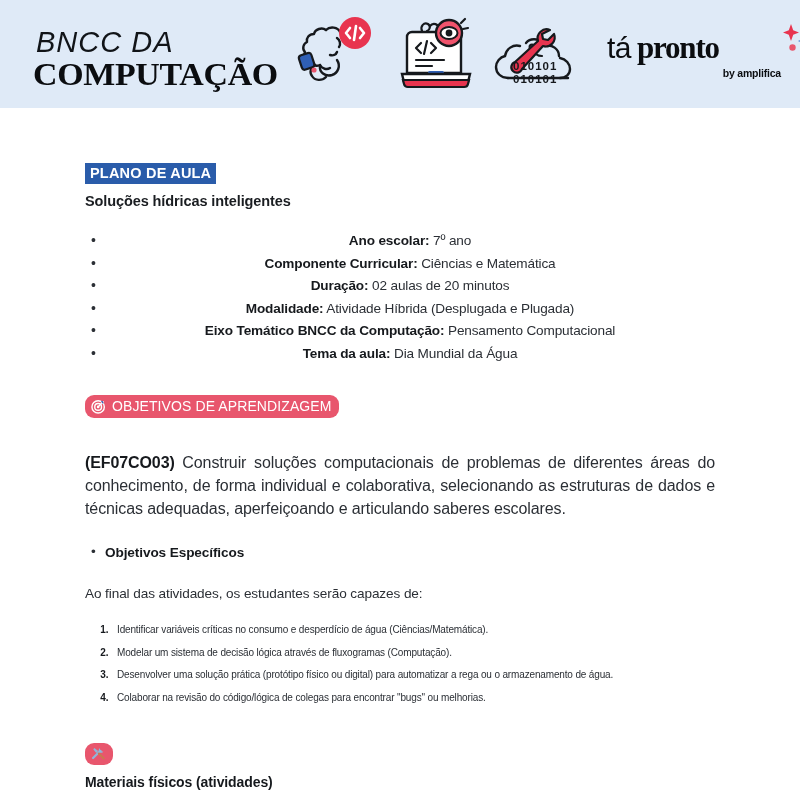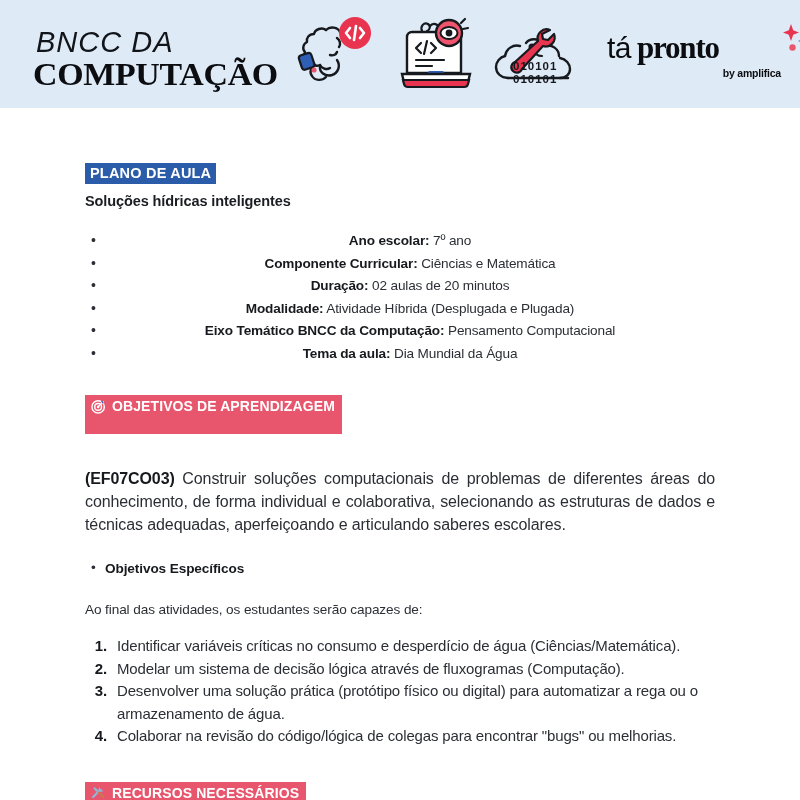--- a/index.html
+++ b/index.html
@@ -154,24 +154,25 @@
   }
   ul.meta b { font-weight: 700; color: #16191d; }
 
   .section-chip {
     display: inline-flex;
     align-items: center;
     gap: 6px;
     background: #e8566d;
     color: #ffffff;
     font-size: 14px;
-    font-weight: 700;
+    font-weight: 400;
     letter-spacing: 0.1px;
-    padding: 3px 7px 20px 6px;
+    padding: 3px 7px 4px 6px;
     margin-top: 30px;
+    border-radius: 9px;
   }
   .section-chip .chip-icon {
     display: inline-flex;
     align-items: center;
     line-height: 0;
   }
 
   .para {
     font-size: 16px;
     color: #2b2f35;
@@ -209,21 +210,21 @@
     color: #2b2f35;
     margin-top: 22px;
     letter-spacing: -0.1px;
   }
 
   ol.numbered {
     margin: 18px 0 0 0;
     padding: 0 0 0 26px;
   }
   ol.numbered li {
-    font-size: 15px;
+    font-size: 10px;
     color: #2b2f35;
     line-height: 22.5px;
     letter-spacing: -0.15px;
     padding-left: 6px;
   }
   ol.numbered li::marker { font-weight: 700; color: #16191d; }
 
   .res-sub {
     font-size: 14px;
     font-weight: 700;
@@ -381,19 +382,18 @@
 
   <div class="section-chip" style="margin-top:34px;">
     <span class="chip-icon">
       <svg width="15" height="15" viewBox="0 0 16 16">
         <path d="M2.2 12.8l6.4-6.4" stroke="#8fb6d9" stroke-width="2.4" stroke-linecap="round"></path>
         <path d="M9.4 2.2c-1.6 1.6-1.6 3.4-0.6 4.4s2.8 1 4.4-0.6l-1.8-0.3l-0.3-1.4l-1.4-0.3z" fill="#8fb6d9"></path>
         <path d="M13.6 13.2L8.4 8" stroke="#c87a4f" stroke-width="2.2" stroke-linecap="round"></path>
         <path d="M3.6 2.2l4 3.2l-2 2l-3.2-4z" fill="#8fb6d9"></path>
       </svg>
     </span>
-    <span>RECURSOS NECESSÁRIOS</span>
   </div>
 
   <div class="res-sub">Materiais físicos (atividades)</div>
 
   
 </div>
 
 </body></html>

